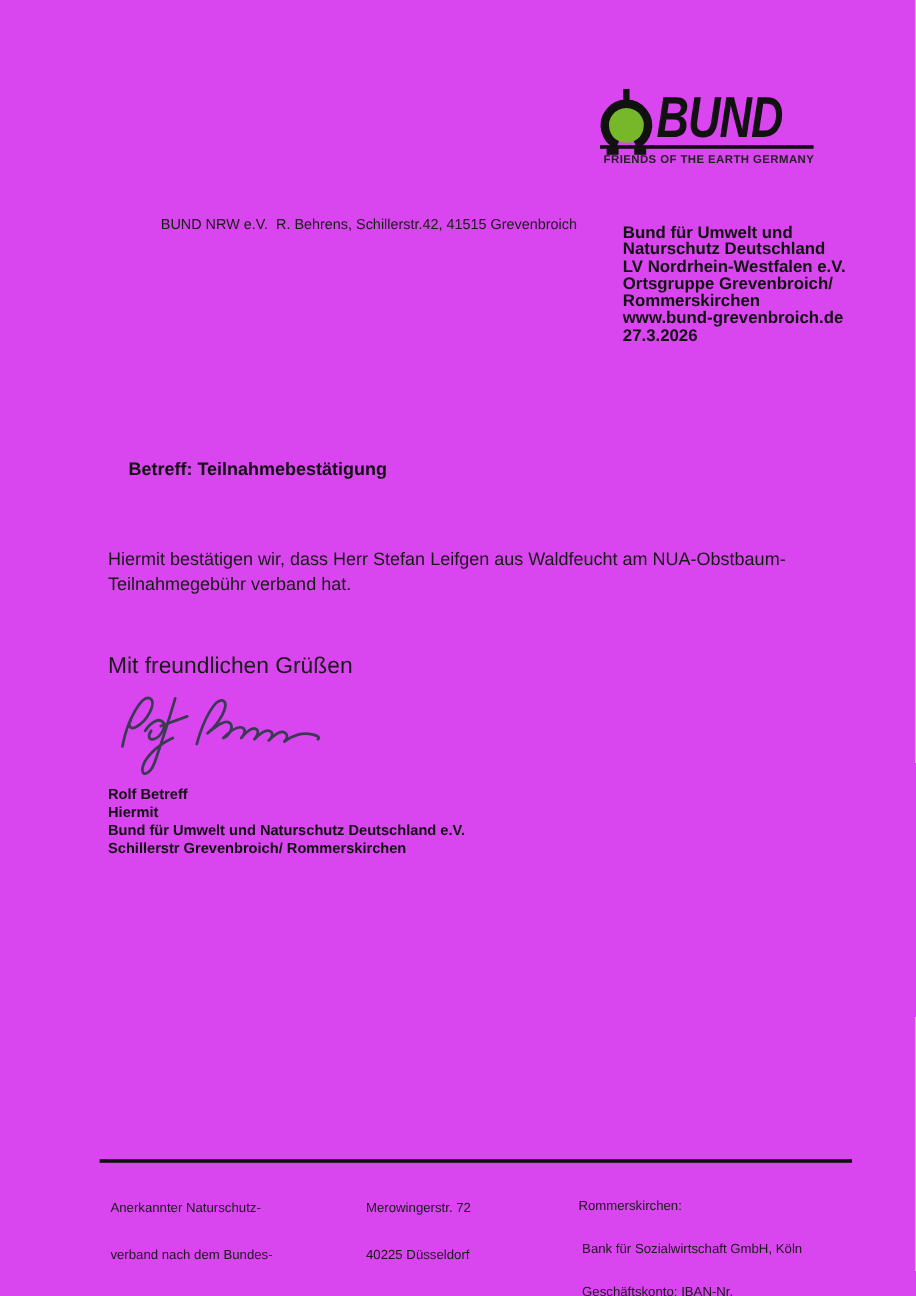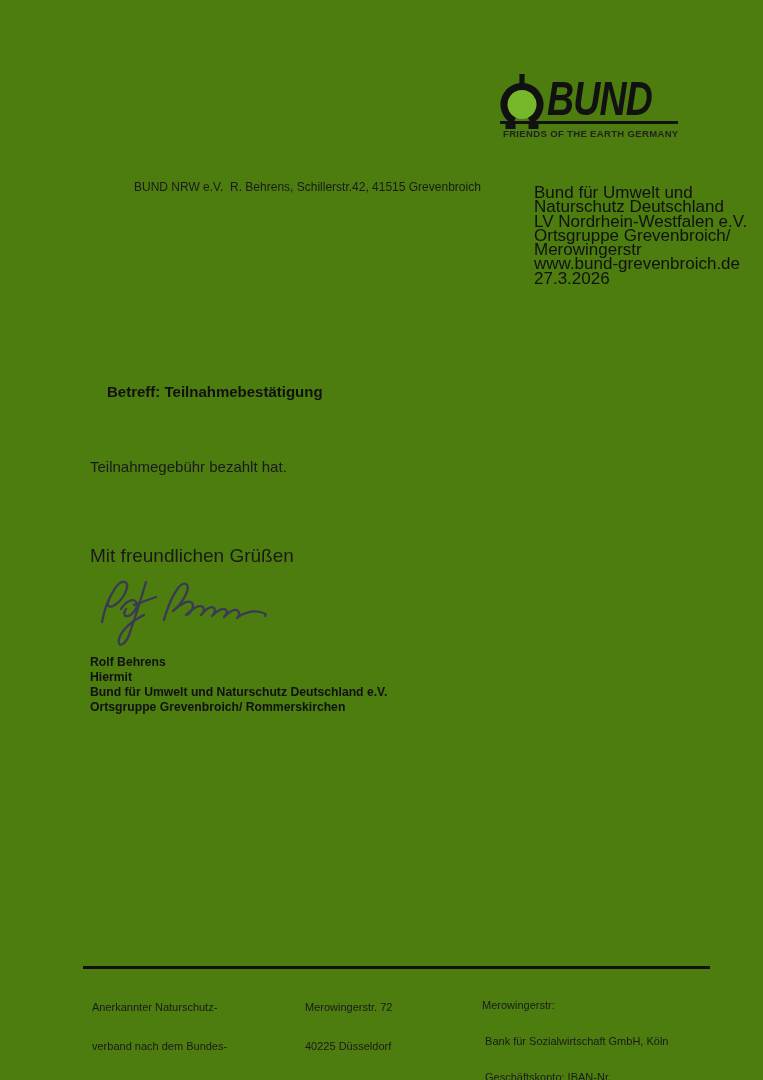--- a/index.html
+++ b/index.html
@@ -1,20 +1,20 @@
 <!DOCTYPE html>
 <html><head>
 <meta charset="utf-8">
 <style>
   html, body { margin: 0; padding: 0; background: #ffffff; }
   .page {
     position: relative;
     width: 763px;
     height: 1080px;
-    background: #4d7c0f;
+    background: #d946ef;
     font-family: "Liberation Sans", sans-serif;
     color: #1a1a1a;
     overflow: hidden;
   }
   .abs { position: absolute; }
 
   
   .logo-brand {
     position: absolute;
     left: 547px; top: 75px;
@@ -48,23 +48,23 @@
   .sender-line {
     position: absolute;
     left: 90px; top: 180px;
     font-size: 12px;
     white-space: pre-wrap;
     color: #1a1a1a;
     margin-left: 44px;
   }
   .org-block {
     position: absolute;
-    left: 534px; top: 186px;
-    font-size: 17px;
-    font-weight: normal;
+    left: 519px; top: 186px;
+    font-size: 14px;
+    font-weight: bold;
     line-height: 14.3px;
     color: #111;
     white-space: nowrap;
   }
   .subject {
     position: absolute;
     left: 90px; top: 383px;
     font-size: 15px;
     font-weight: bold;
     color: #111;
@@ -135,48 +135,49 @@
     <div class="logo-tagline">FRIENDS OF THE EARTH GERMANY</div>
   </div>
 
   <div class="sender-line">BUND NRW e.V.  R. Behrens, Schillerstr.42, 41515 Grevenbroich</div>
 
   <div class="org-block">
     <div>Bund für Umwelt und</div>
     <div>Naturschutz Deutschland</div>
     <div>LV Nordrhein-Westfalen e.V.</div>
     <div>Ortsgruppe Grevenbroich/</div>
-    <div>Merowingerstr</div>
+    <div>Rommerskirchen</div>
     <div>www.bund-grevenbroich.de</div>
     <div>27.3.2026</div>
   </div>
 
   <div class="subject">Betreff: Teilnahmebestätigung</div>
 
   <div class="body-text">
-    <div>Teilnahmegebühr bezahlt hat.</div>
+    <div>Hiermit bestätigen wir, dass Herr Stefan Leifgen aus Waldfeucht am NUA-Obstbaum-</div>
+    <div>Teilnahmegebühr verband hat.</div>
   </div>
 
   <div class="closing">Mit freundlichen Grüßen</div>
 
   <svg class="signature-svg" width="185" height="85" viewBox="0 0 185 85">
     <g fill="none" stroke="#3a3a55" stroke-width="2.3" stroke-linecap="round" stroke-linejoin="round">
       <path d="M10,54 C14,32 26,11 33,14 C39,17 31,33 21,38 C17,40 14,37 17,32"></path>
       <path d="M29,41 C34,33 41,30 44,34 C47,38 41,47 36,48 C32,49 31,45 34,41"></path>
       <path d="M54,14 C49,31 43,50 37,67 C33,78 25,80 27,71 C29,63 39,53 52,47"></path>
       <path d="M42,37 L64,29"></path>
       <path d="M72,52 C78,30 88,13 94,16 C100,19 90,36 81,43 C89,36 97,31 100,35 C103,39 98,46 94,47 C100,41 107,36 111,39 C113,41 111,45 109,47 C113,42 119,37 122,40 C124,42 122,46 120,48 C125,43 131,39 134,42 C136,44 134,47 132,49 C137,44 143,40 146,43 C148,45 147,48 145,50 C151,45 160,42 168,44 C172,45 175,46 173,48"></path>
     </g>
   </svg>
 
   <div class="sig-block">
-    <div>Rolf Behrens</div>
+    <div>Rolf Betreff</div>
     <div>Hiermit</div>
     <div>Bund für Umwelt und Naturschutz Deutschland e.V.</div>
-    <div>Ortsgruppe Grevenbroich/ Rommerskirchen</div>
+    <div>Schillerstr Grevenbroich/ Rommerskirchen</div>
   </div>
 
   <div class="footer-rule"></div>
 
   <div class="footer-col fc1">
     <div>Anerkannter Naturschutz-</div>
     <div>verband nach dem Bundes-</div>
     <div>naturschutzgesetz</div>
     
     
@@ -187,21 +188,21 @@
     <div>Merowingerstr. 72</div>
     <div>40225 Düsseldorf</div>
     <div class="group-gap"></div>
     
     
     
     
   </div>
 
   <div class="footer-col fc3">
-    <div>Merowingerstr:</div>
+    <div>Rommerskirchen:</div>
     <div> Bank für Sozialwirtschaft GmbH, Köln</div>
     <div> Geschäftskonto: IBAN-Nr.</div>
     
     
     
     
   </div>
 
 </div>
 

